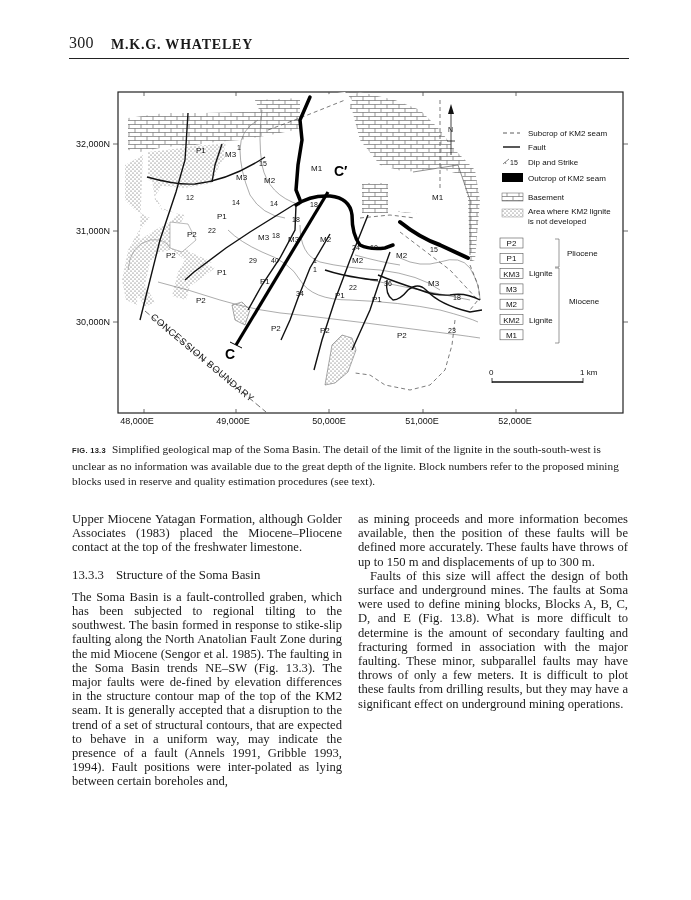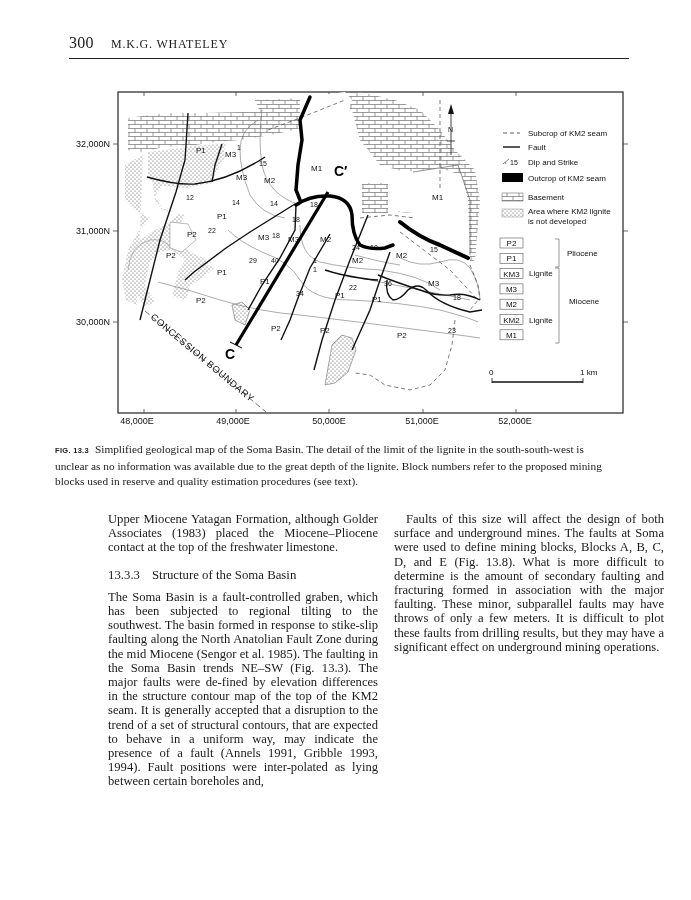--- a/index.html
+++ b/index.html
@@ -2,29 +2,29 @@
 <html><head>
 <meta charset="utf-8">
 <style>
   html, body { margin: 0; padding: 0; background: #ffffff; }
   body { width: 691px; height: 900px; position: relative; overflow: hidden; color: #1a1a1a; }
   .serif { font-family: "Liberation Serif", "DejaVu Serif", serif; }
   .sans { font-family: "Liberation Sans", "DejaVu Sans", sans-serif; }
 
   .running-head { position: absolute; left: 69px; top: 34px; width: 560px; height: 24px; border-bottom: 1.4px solid #222; }
   .page-num { position: absolute; left: 0; top: 0; font-size: 16px; font-weight: normal; letter-spacing: 0.2px; }
-  .author { position: absolute; left: 42px; top: 3px; font-size: 12px; letter-spacing: 0.8px; }
+  .author { position: absolute; left: 42px; top: 3px; font-size: 14px; letter-spacing: 0.8px; font-weight: bold; }
 
   .figure { position: absolute; left: 0; top: 0; width: 691px; height: 430px; }
   .figure svg { position: absolute; left: 0; top: 0; }
 
-  .caption { position: absolute; left: 55px; top: 442px; width: 556px; font-size: 11.3px; line-height: 14.8px; }
+  .caption { position: absolute; left: 72px; top: 442px; width: 556px; font-size: 11.3px; line-height: 14.8px; }
   .cap-label { font-size: 7.5px; letter-spacing: 0.3px; margin-right: 6px; font-weight: bold; }
 
-  .col { position: absolute; top: 512px; width: 270px; font-size: 12.6px; line-height: 14.2px; text-align: justify; margin-left: 36px; }
+  .col { position: absolute; top: 512px; width: 270px; font-size: 12.6px; line-height: 14.2px; text-align: justify; }
   .col-left { left: 72px; }
   .col-right { left: 358px; }
   .col p { margin: 0; }
   .col p.indent { text-indent: 12px; font-family: Liberation Serif, serif; }
   .heading { font-weight: normal; font-size: 12.8px; margin: 13px 0 8px 0 !important; }
   .heading .num { margin-right: 12px; }
 </style>
 </head>
 <body class="serif">
 
@@ -264,14 +264,15 @@
 
 <div class="col col-left">
   <p>Upper Miocene Yatagan Formation, although Golder Associates (1983) placed the Miocene–Pliocene contact at the top of the freshwater limestone.</p>
   <p class="heading">
     <span class="num">13.3.3</span><span>Structure of the Soma Basin</span>
   </p>
   <p>The Soma Basin is a fault-controlled graben, which has been subjected to regional tilting to the southwest. The basin formed in response to stike-slip faulting along the North Anatolian Fault Zone during the mid Miocene (Sengor et al. 1985). The faulting in the Soma Basin trends NE–SW (Fig. 13.3). The major faults were de-fined by elevation differences in the structure contour map of the top of the KM2 seam. It is generally accepted that a disruption to the trend of a set of structural contours, that are expected to behave in a uniform way, may indicate the presence of a fault (Annels 1991, Gribble 1993, 1994). Fault positions were inter-polated as lying between certain boreholes and,</p>
 </div>
 
 <div class="col col-right">
+  <p>as mining proceeds and more information becomes available, then the position of these faults will be defined more accurately. These faults have throws of up to 150 m and displacements of up to 300 m.</p>
   <p class="indent">Faults of this size will affect the design of both surface and underground mines. The faults at Soma were used to define mining blocks, Blocks A, B, C, D, and E (Fig. 13.8). What is more difficult to determine is the amount of secondary faulting and fracturing formed in association with the major faulting. These minor, subparallel faults may have throws of only a few meters. It is difficult to plot these faults from drilling results, but they may have a significant effect on underground mining operations.</p>
 </div>
 
 </body></html>

